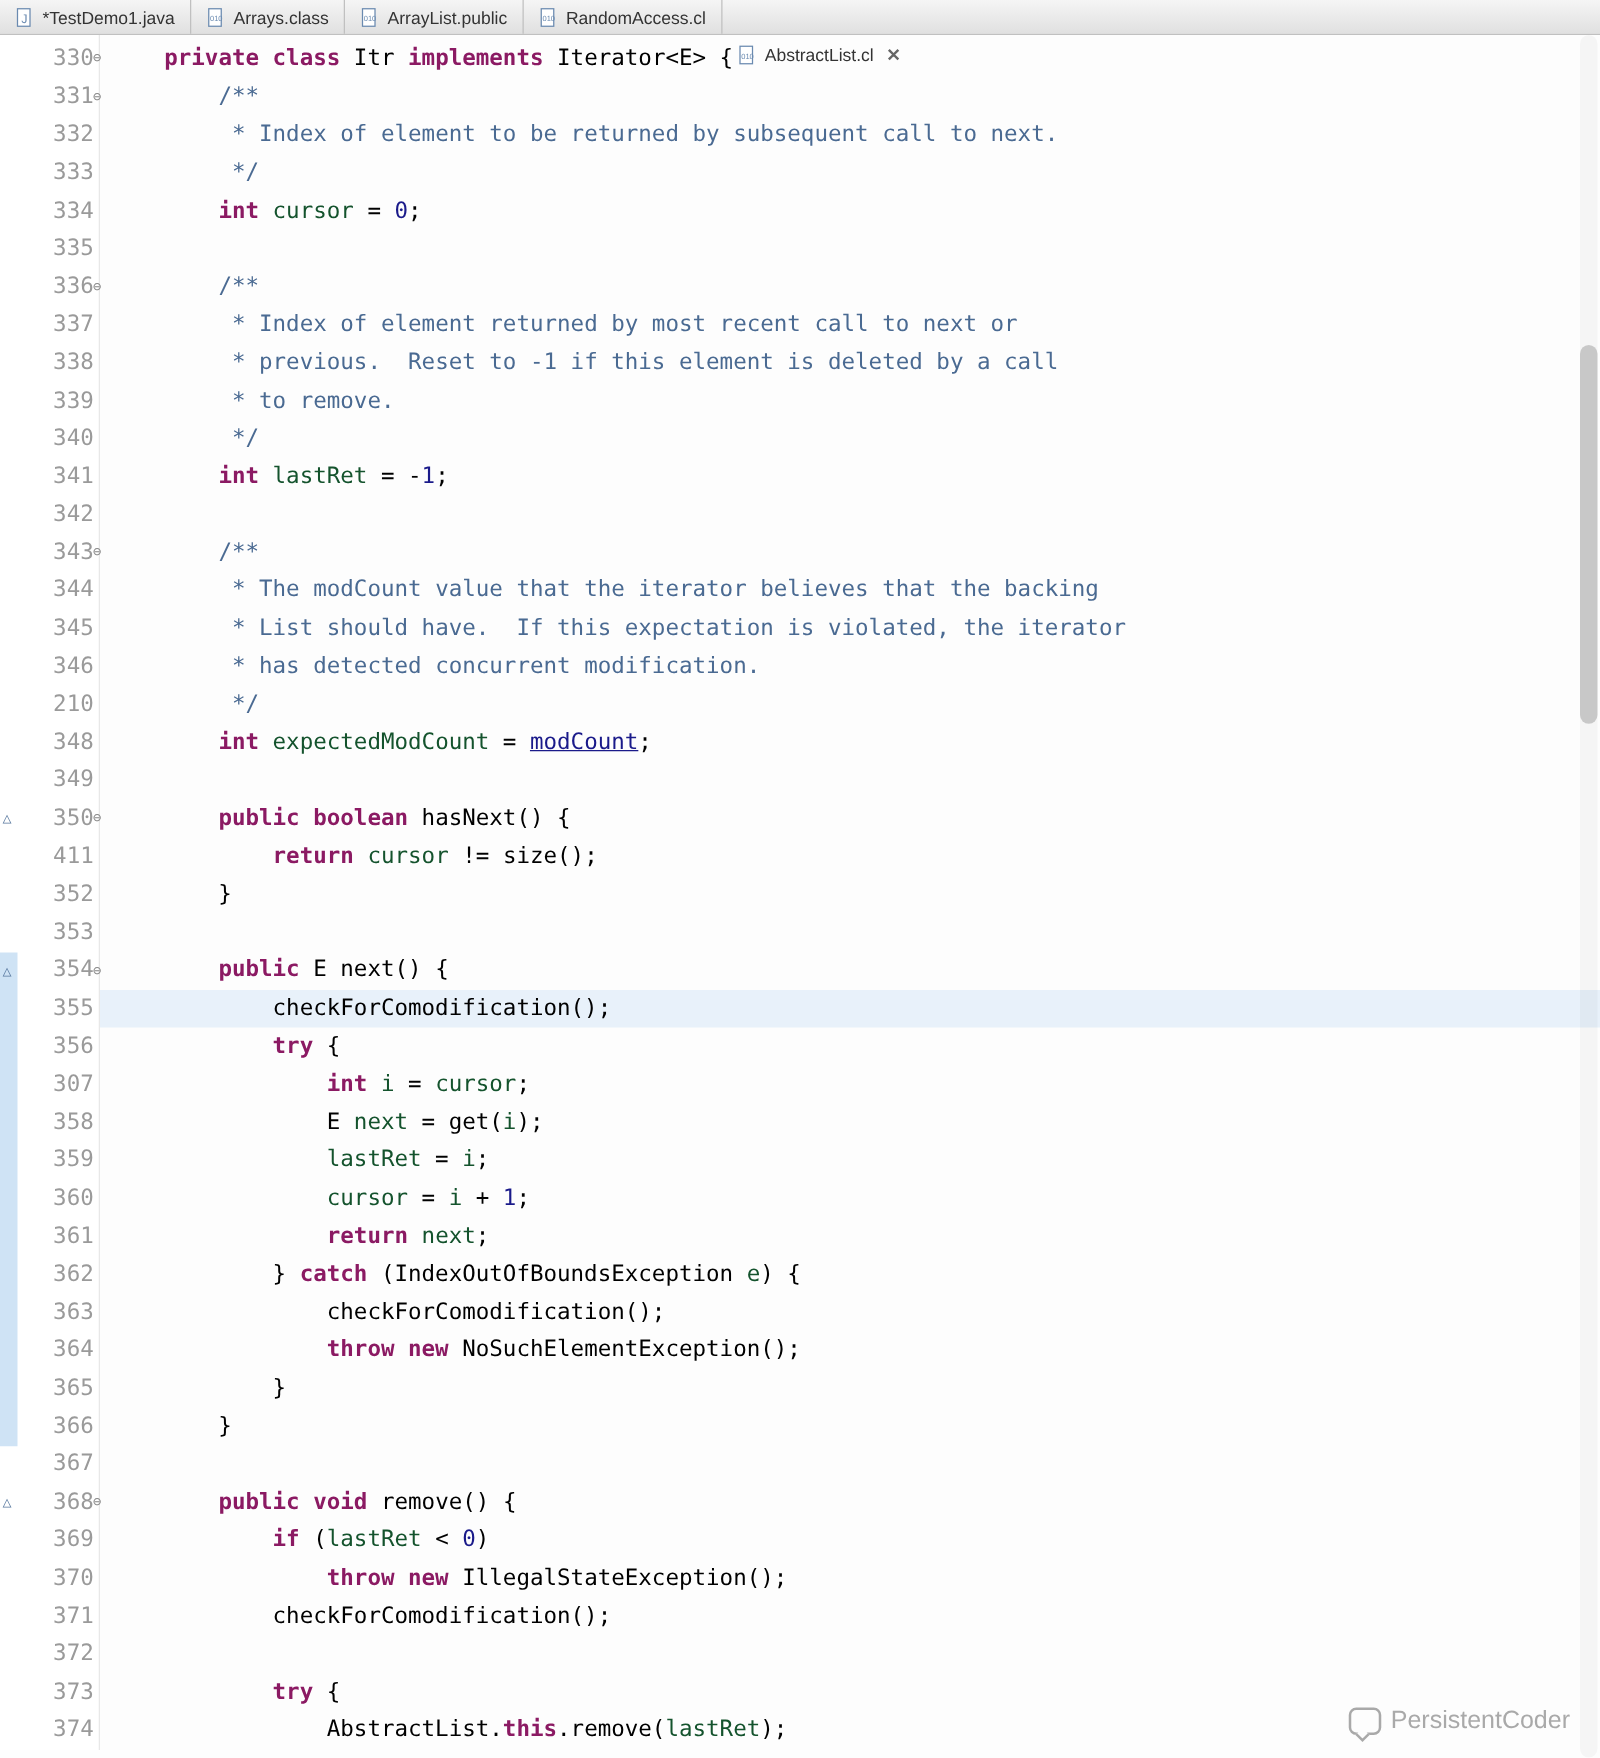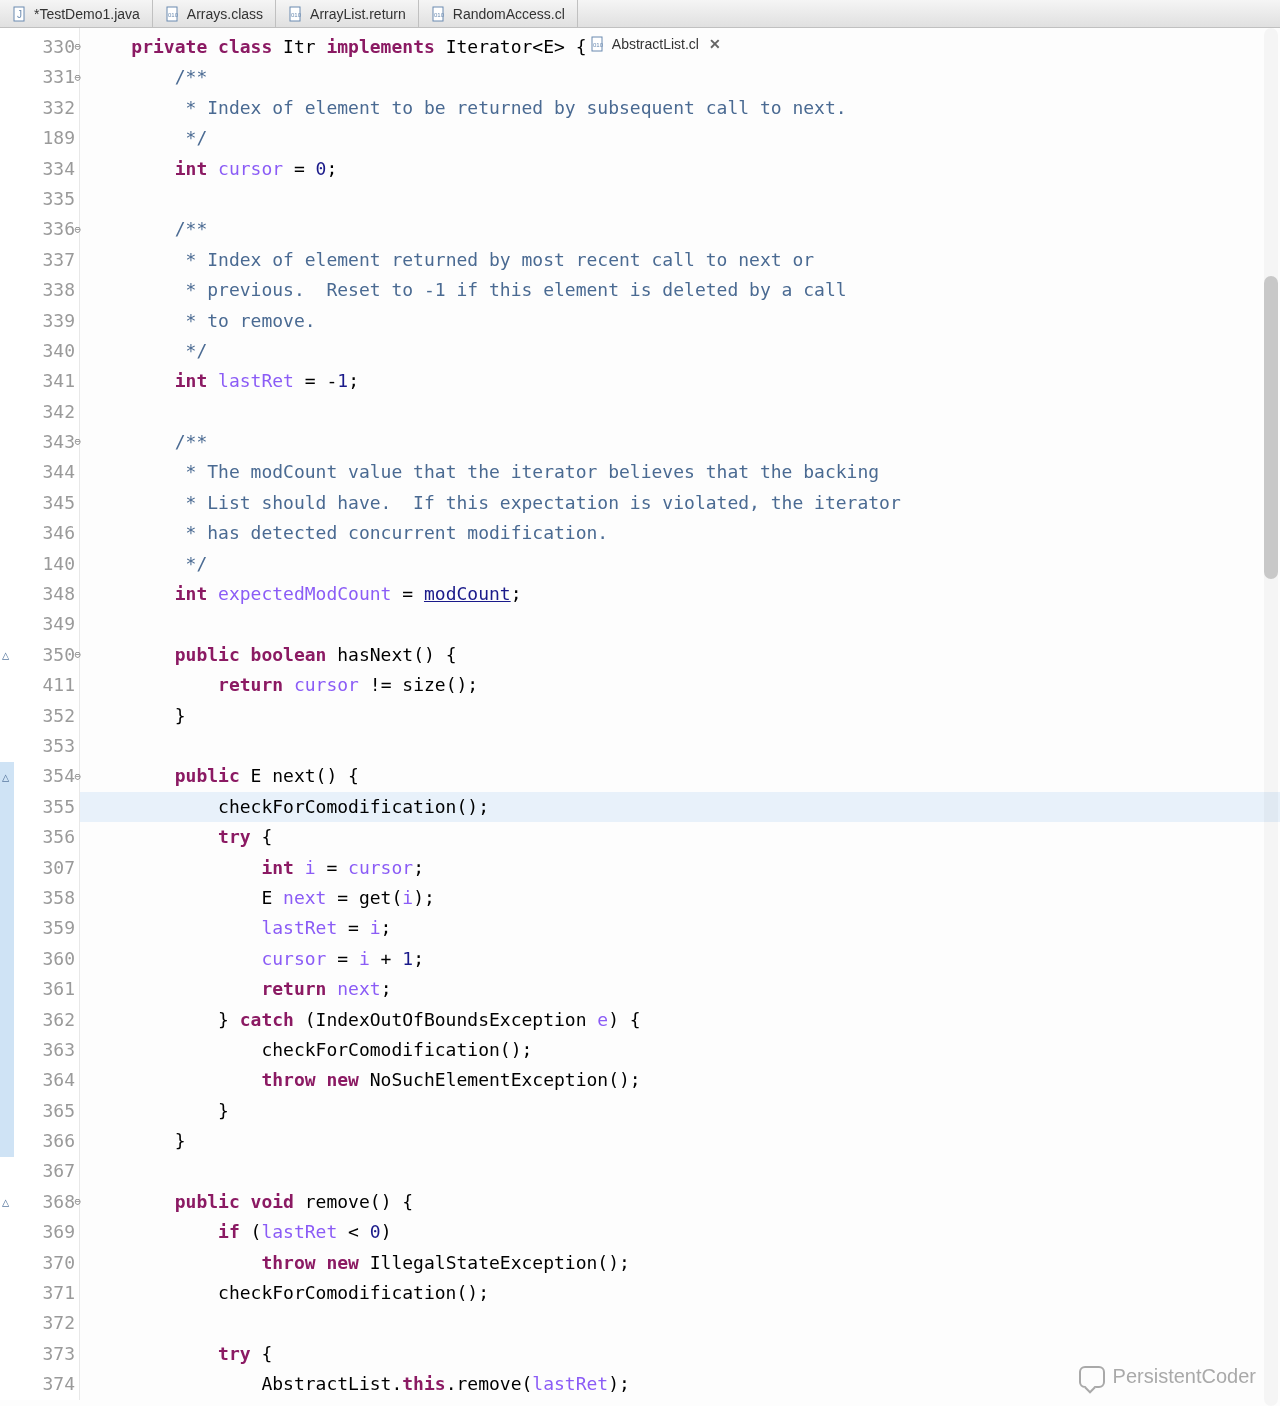--- a/index.html
+++ b/index.html
@@ -14,21 +14,21 @@
 .gutter .ln { height: 30.4px; line-height: 30.4px; padding-right: 4px; position: relative; }
 .gutter .ln .marker { position: absolute; left: 2px; top: 50%; transform: translateY(-50%); font-size: 12px; }
 .gutter .ln .marker.override { color: #5a7aa0; }
 .gutter .ln .collapse { position: absolute; right: -2px; top: 50%; transform: translateY(-50%); font-size: 11px; color: #888; }
 .code { flex: 1; padding-top: 4px; white-space: pre; overflow: hidden; }
 .code .cl { height: 30.4px; line-height: 30.4px; padding-left: 8px; }
 .code .cl.hl { background: #e8f1fa; }
 .kw { color: #8b1a63; font-weight: bold; }
 .str, .num { color: #1a1a8a; }
 .comment { color: #4a6a92; }
-.field { color: #8b5cf6; }
+.field { color: #14532d; }
 .ref { color: #1a1a8a; text-decoration: underline; }
 .watermark { position: fixed; right: 24px; bottom: 18px; color: rgba(160,160,160,0.9); font-family: "Lucida Grande", sans-serif; font-size: 20px; display:flex; align-items:center; gap:8px;margin-top:47px; }
 .watermark .bubble { width:26px; height:22px; border:2px solid rgba(160,160,160,0.9); border-radius:6px; position:relative; }
 .watermark .bubble::after { content:''; position:absolute; bottom:-6px; left:5px; width:6px; height:6px; border-left:2px solid rgba(160,160,160,0.9); border-bottom:2px solid rgba(160,160,160,0.9); transform:rotate(-45deg); background:#fdfdfd; }
 .hl-bar { position:absolute; left:0; width:14px; background:#cfe3f5; }
 .gutter-wrap { position: relative; }
 .scrollbar { position:absolute; right:2px; top:28px; width:14px; bottom:0; }
 .scrollbar .track { width:100%; height:100%; background: rgba(0,0,0,0.03); border-radius:7px; }
 .scrollbar .thumb { position:absolute; top:18%; width:100%; height:22%; background: rgba(0,0,0,0.18); border-radius:7px; }
 </style>
@@ -54,21 +54,21 @@
       </span>
       <span>Arrays.class</span>
     </div>
     <div class="tab">
       <span class="tab-icon">
         <svg width="16" height="16" viewBox="0 0 16 16">
           <rect x="2" y="1" width="10" height="14" fill="#fff" stroke="#6a8ab0"></rect>
           <text x="3" y="11" font-size="6" fill="#6a8ab0" font-family="sans-serif">010</text>
         </svg>
       </span>
-      <span>ArrayList.return</span>
+      <span>ArrayList.public</span>
     </div>
     <div class="tab">
       <span class="tab-icon">
         <svg width="16" height="16" viewBox="0 0 16 16">
           <rect x="2" y="1" width="10" height="14" fill="#fff" stroke="#6a8ab0"></rect>
           <text x="3" y="11" font-size="6" fill="#6a8ab0" font-family="sans-serif">010</text>
         </svg>
       </span>
       <span>RandomAccess.cl</span>
     </div>
@@ -83,35 +83,35 @@
       <span class="tab-close">✕</span>
     </div>
   </div>
 
 <div class="editor">
   <div class="gutter gutter-wrap" id="gutter">
       <div class="hl-bar" style="top: 733.6px; height: 395.2px;"></div>
       <div class="ln">330<span class="collapse">⊖</span></div>
       <div class="ln">331<span class="collapse">⊖</span></div>
       <div class="ln">332</div>
-      <div class="ln">189</div>
+      <div class="ln">333</div>
       <div class="ln">334</div>
       <div class="ln">335</div>
       <div class="ln">336<span class="collapse">⊖</span></div>
       <div class="ln">337</div>
       <div class="ln">338</div>
       <div class="ln">339</div>
       <div class="ln">340</div>
       <div class="ln">341</div>
       <div class="ln">342</div>
       <div class="ln">343<span class="collapse">⊖</span></div>
       <div class="ln">344</div>
       <div class="ln">345</div>
       <div class="ln">346</div>
-      <div class="ln">140</div>
+      <div class="ln">210</div>
       <div class="ln">348</div>
       <div class="ln">349</div>
       <div class="ln">350<span class="marker override">△</span><span class="collapse">⊖</span></div>
       <div class="ln">411</div>
       <div class="ln">352</div>
       <div class="ln">353</div>
       <div class="ln">354<span class="marker override">△</span><span class="collapse">⊖</span></div>
       <div class="ln">355</div>
       <div class="ln">356</div>
       <div class="ln">307</div>

